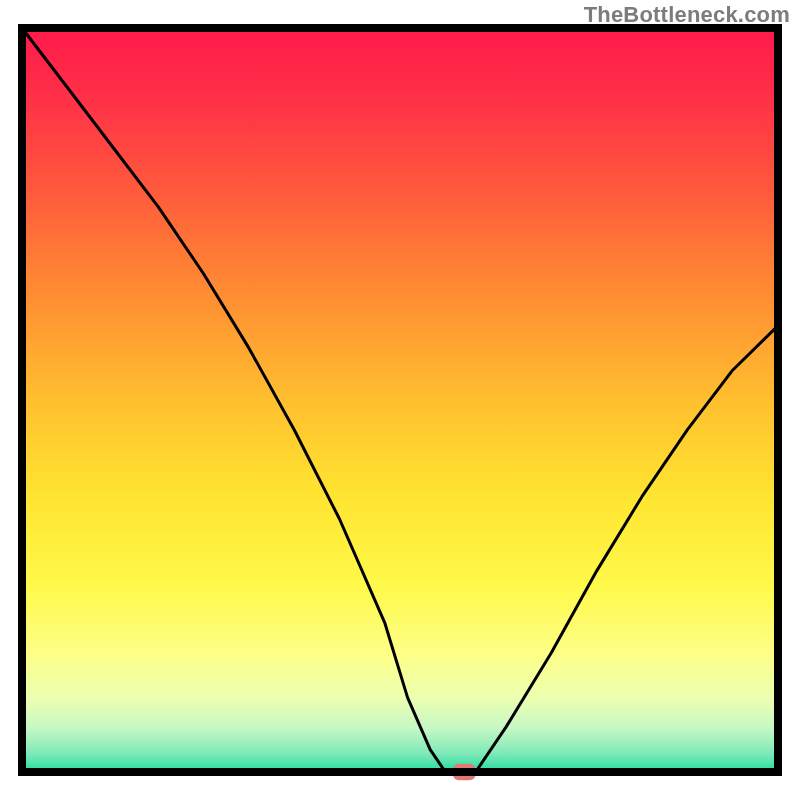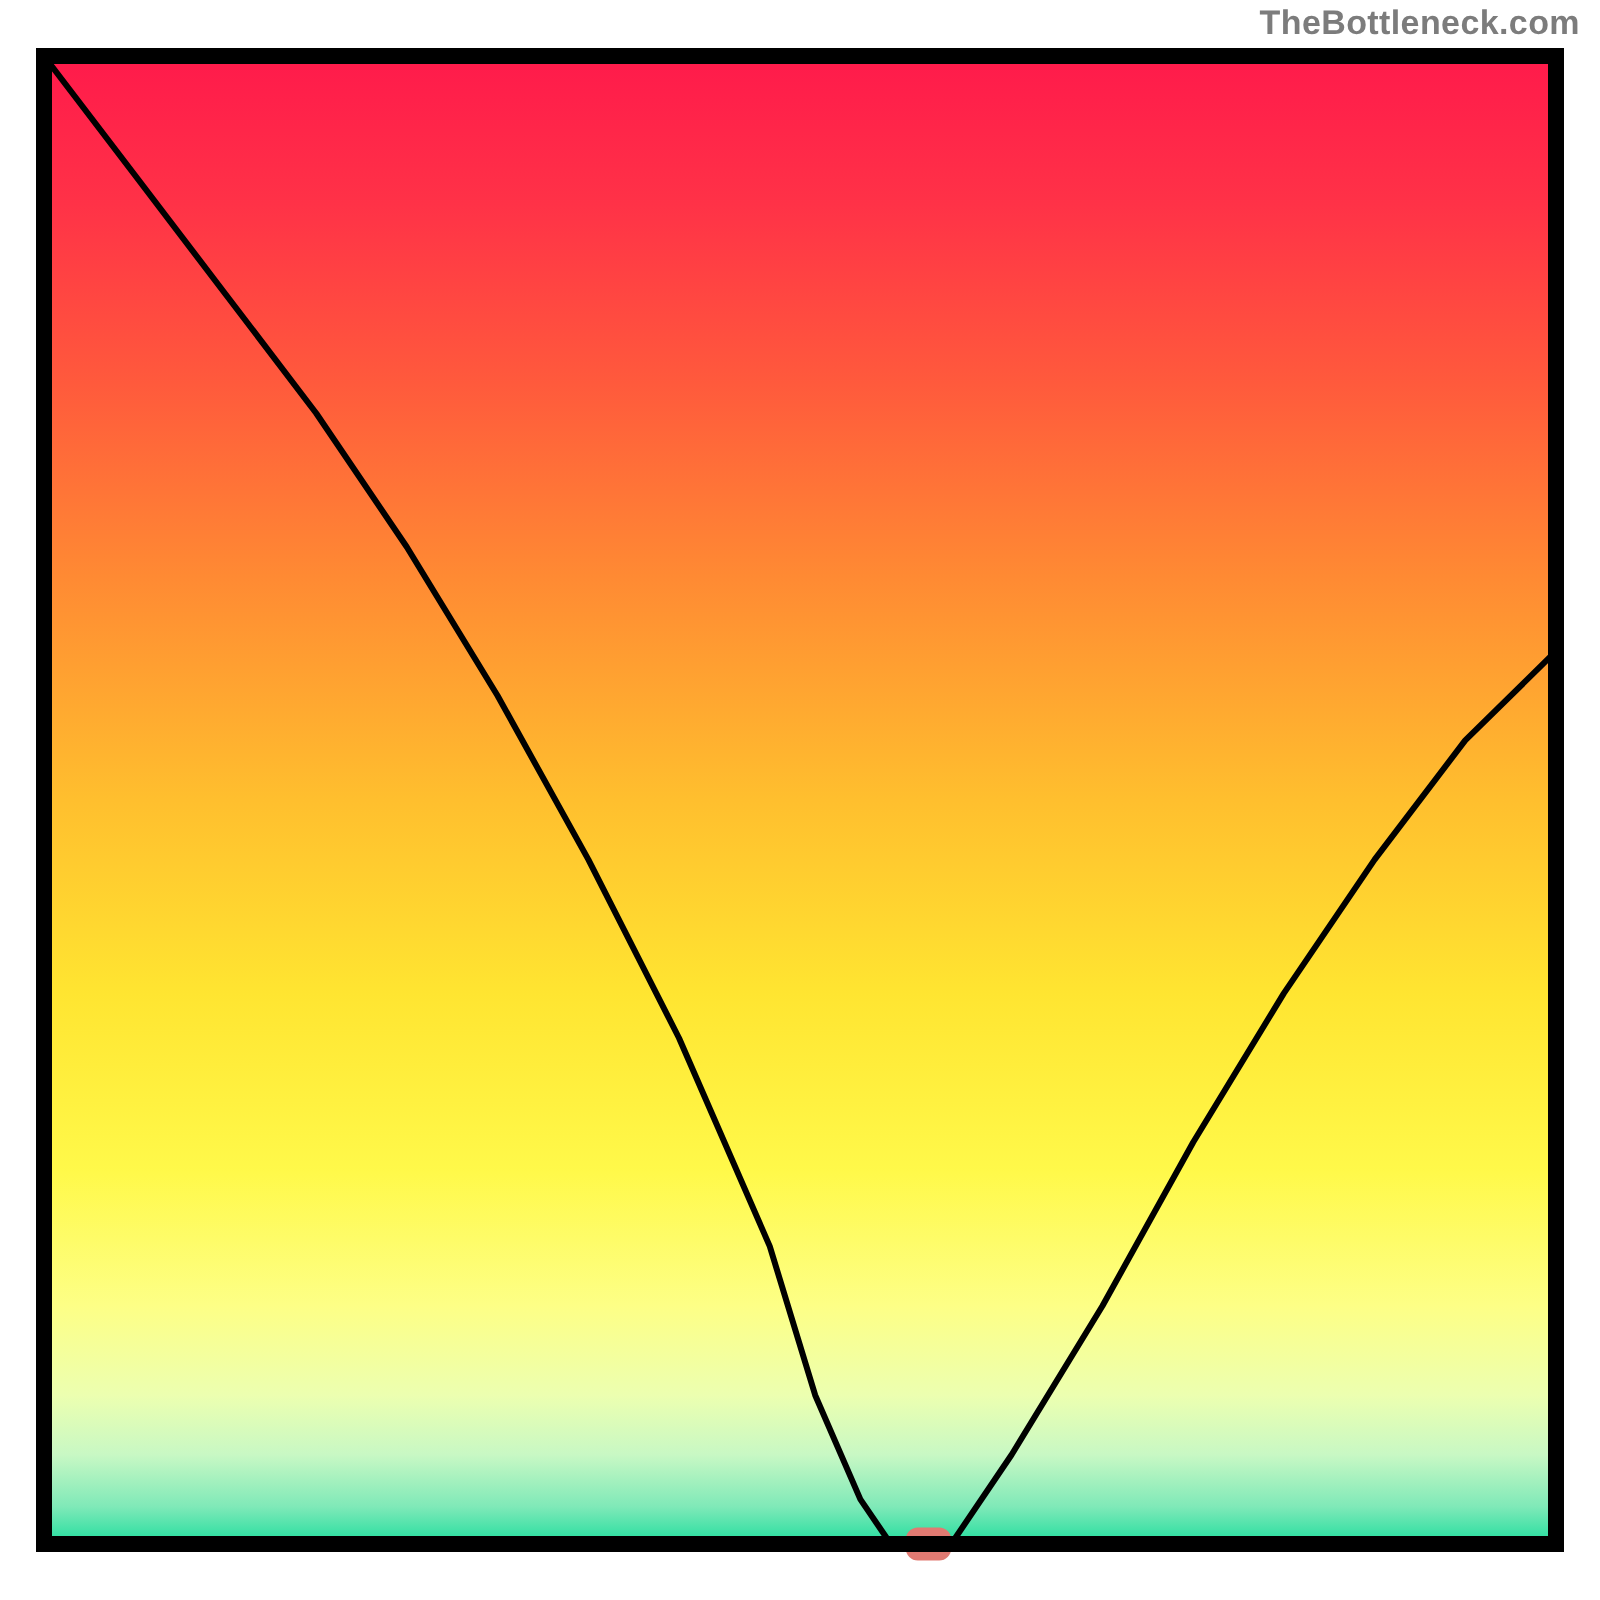--- a/index.html
+++ b/index.html
@@ -12,21 +12,21 @@
   }
   .wrap {
     position: relative;
     width: 800px;
     height: 800px;
   }
   .watermark {
     position: absolute;
     top: 2px;
     right: 10px;
-    font-size: 17px;
+    font-size: 22px;
     font-weight: 600;
     color: #7c7c7c;
     letter-spacing: 0.2px;
     z-index: 5;
     margin-left: 32px;
   }
   svg.plot {
     position: absolute;
     left: 0;
     top: 0;

